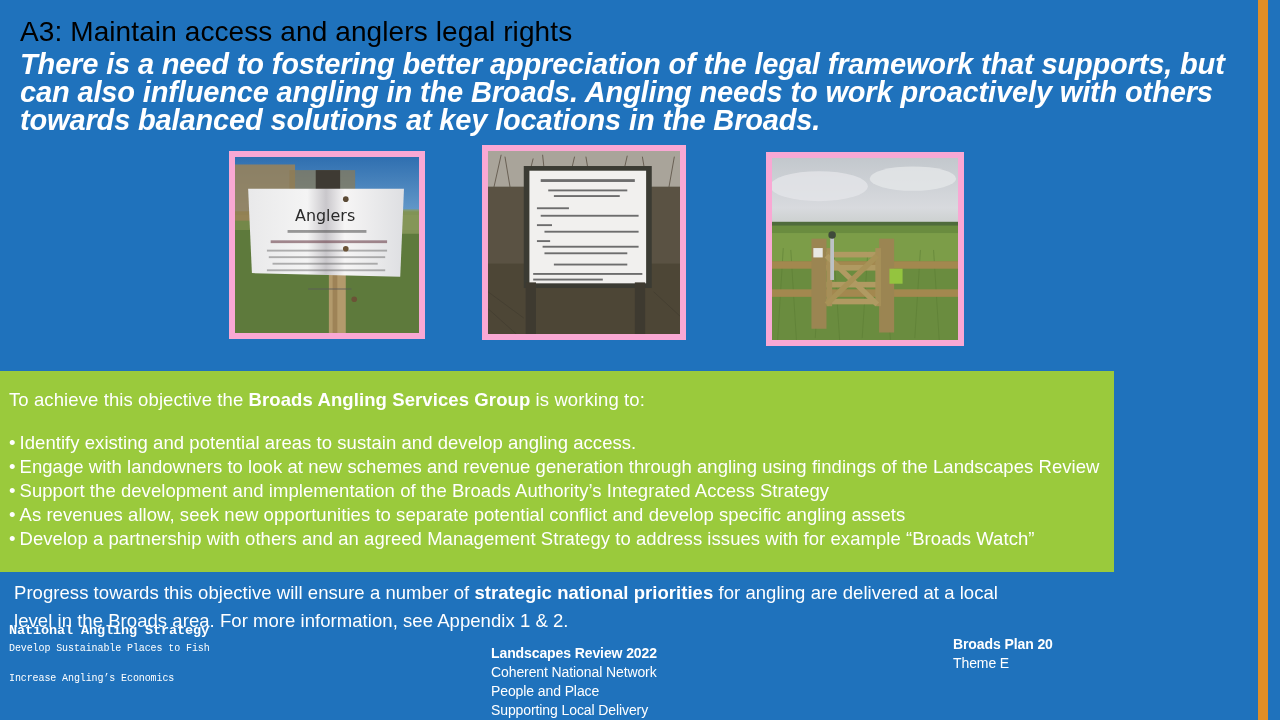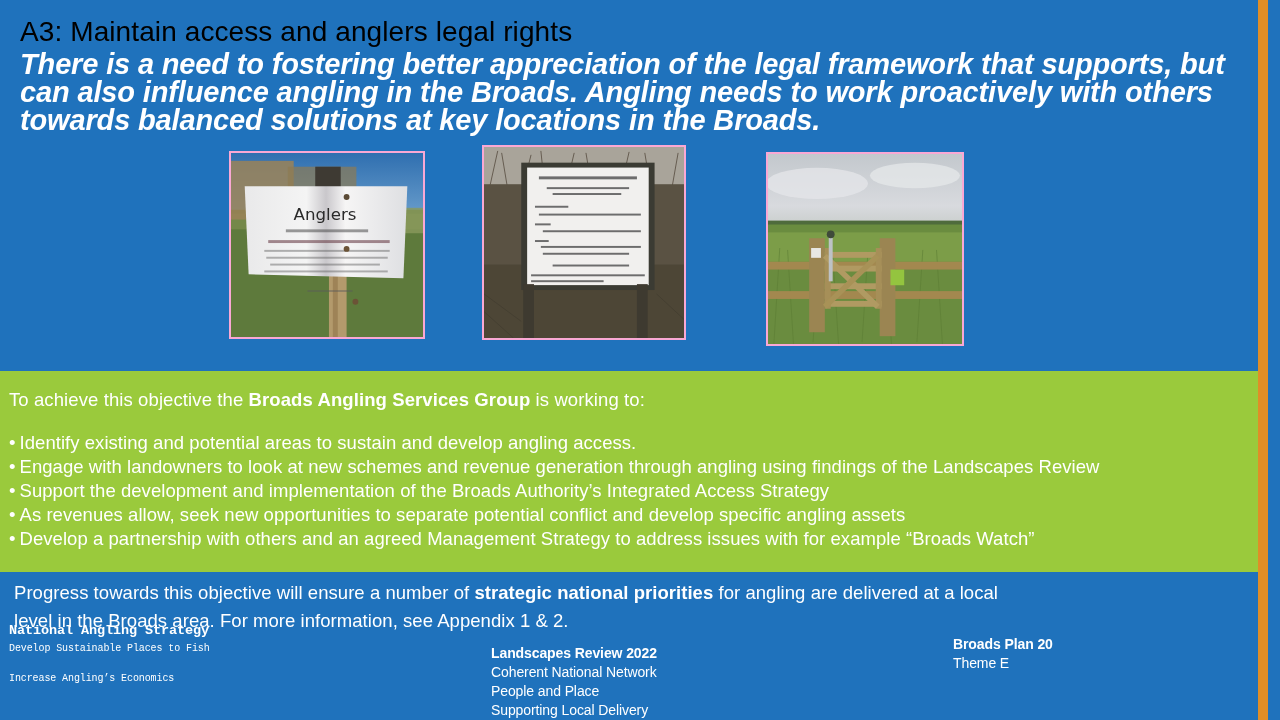--- a/index.html
+++ b/index.html
@@ -79,36 +79,36 @@
   
   .photos {
     position: absolute;
     left: 0;
     top: 145px;
     width: 1258px;
     height: 210px;
   }
   .photo {
     position: absolute;
-    border: 2px solid #f9a8d4;
+    border: 6px solid #f9a8d4;
     box-sizing: border-box;
     overflow: hidden;
     background: #6f7d55;
   }
   .photo-1 { left: 229px; top: 6px;  width: 196px; height: 188px; }
   .photo-2 { left: 482px; top: 0px;  width: 204px; height: 195px; }
   .photo-3 { left: 766px; top: 7px;  width: 198px; height: 194px; }
   .photo svg { display: block; width: 100%; height: 100%; }
 
   
   .green-band {
     position: absolute;
     left: 0;
     top: 371px;
-    width: 1258px;
+    width: 1114px;
     height: 201px;
     background: #9aca3c;
   }
   .green-intro {
     position: absolute;
     left: 9px;
     top: 18px;
     color: #ffffff;
     font-size: 18.5px;
     font-weight: 400;

